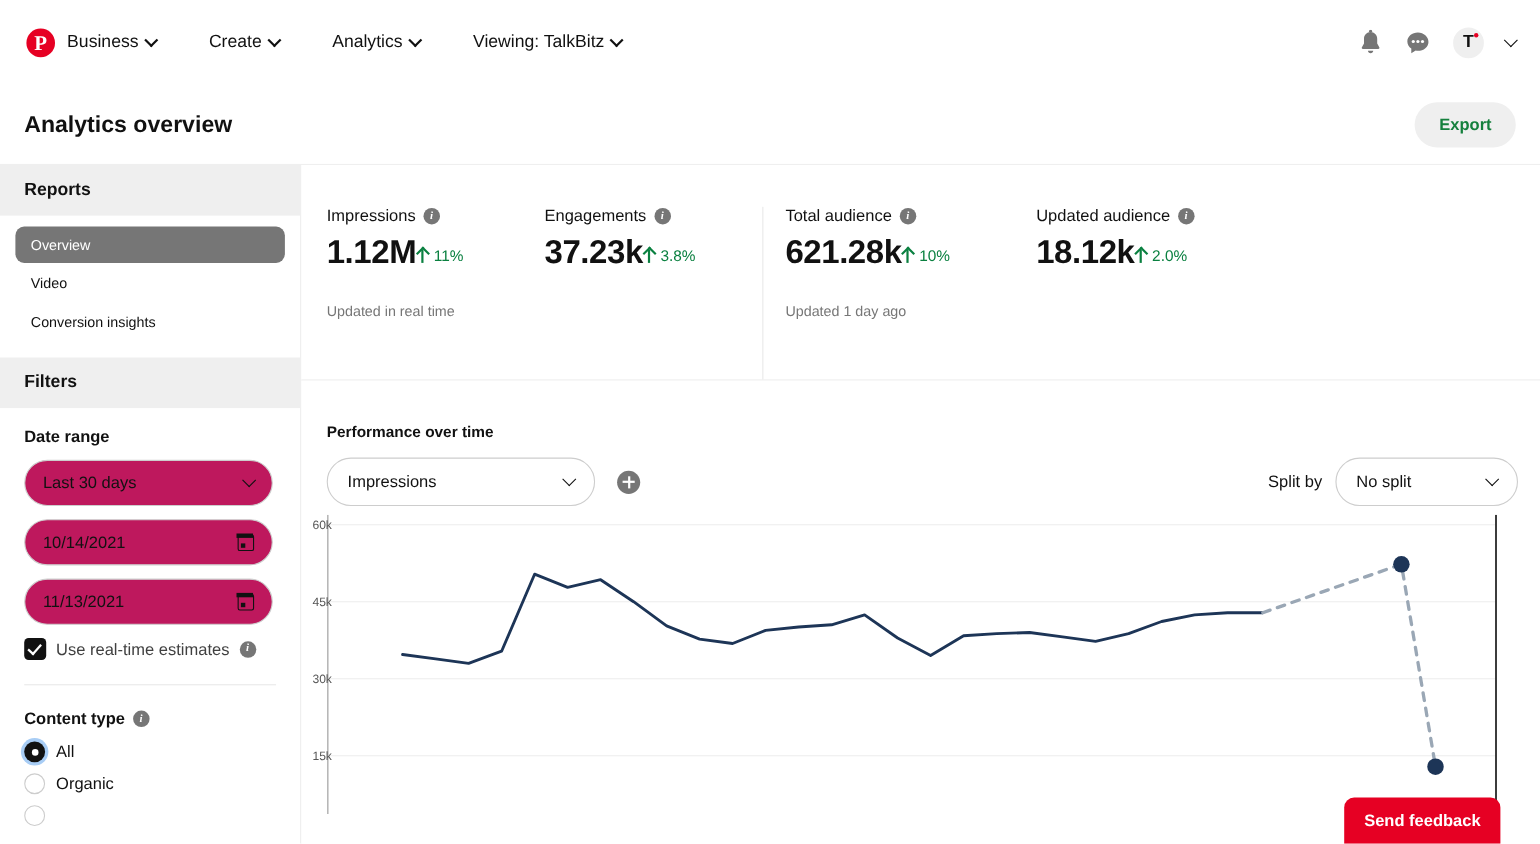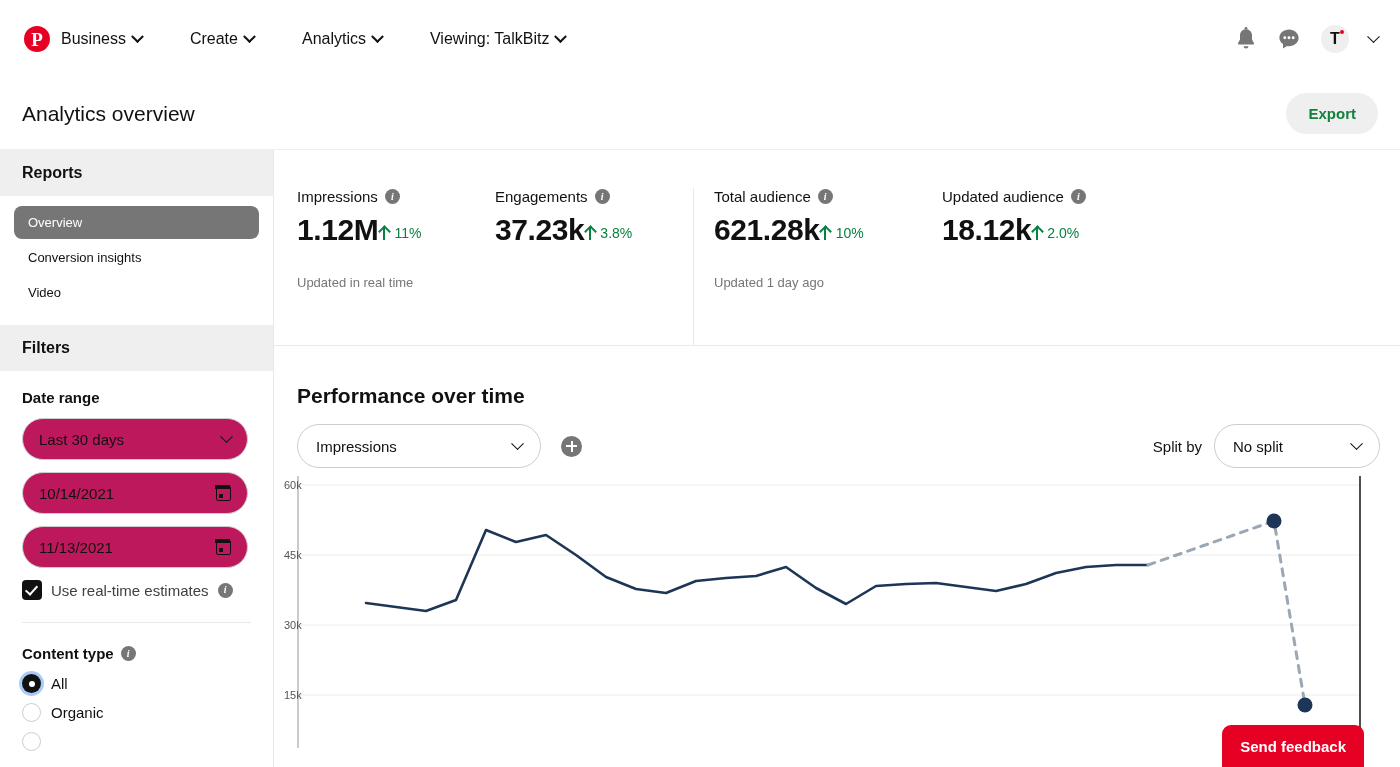--- a/index.html
+++ b/index.html
@@ -54,21 +54,21 @@
     position: absolute; right: 5px; top: 5px;
     width: 4px; height: 4px; border-radius: 50%; background: #e60023;
   }
 
   
   .titlebar {
     position: absolute; left: 0; top: 78px; width: 1400px; height: 72px;
     background: #fff; display: flex; align-items: center;
     border-bottom: 1px solid #efefef;
   }
-  .page-title { padding-left: 22px; font-size: 21px; font-weight: normal; color: #111; }
+  .page-title { padding-left: 22px; font-size: 21px; font-weight: bold; color: #111; }
   .export-btn {
     margin-left: auto; margin-right: 22px;
     background: #efefef; color: #15803d; border: none;
     border-radius: 22px; padding: 12px 22px;
     font-family: "Liberation Sans", sans-serif;
     font-size: 15px; font-weight: bold; cursor: pointer;
   }
 
   
   .sidebar {
@@ -177,21 +177,21 @@
   .m-updated {
     font-size: 13px; color: #767676; margin-top: 28px;
     padding-left: 0;
   }
 
   
   .chart-panel {
     position: absolute; left: 274px; top: 346px; width: 1126px; height: 421px;
     background: #fff;
   }
-  .chart-title { padding: 38px 0 0 23px; font-size: 21px; font-weight: bold; color: #111; }
+  .chart-title { padding: 38px 0 0 23px; font-size: 14px; font-weight: bold; color: #111; }
   .chart-ctrl { display: flex; align-items: center; padding: 16px 0 0 23px; }
   .metric-select {
     width: 244px; height: 44px; border: 1px solid #cdcdcd; border-radius: 22px;
     display: flex; align-items: center; padding: 0 18px;
     font-size: 15px; color: #111; cursor: pointer; background: #fff;
   }
   .plus-btn {
     width: 21px; height: 21px; border-radius: 50%; background: #767676;
     margin-left: 20px; position: relative; cursor: pointer; flex: none;
   }
@@ -279,24 +279,24 @@
     <button class="export-btn">Export</button>
   </div>
 
   <div class="sidebar">
     <div class="side-head">Reports</div>
     <div class="side-list">
       <div class="side-item active">
         <span>Overview</span>
       </div>
       <div class="side-item">
+        <span>Video</span>
+      </div>
+      <div class="side-item">
         <span>Conversion insights</span>
-      </div>
-      <div class="side-item">
-        <span>Video</span>
       </div>
     </div>
 
     <div class="side-head">Filters</div>
 
     <div class="filter-body">
       <div class="field-label">Date range</div>
 
       <div class="select-box">
         <span>Last 30 days</span>

